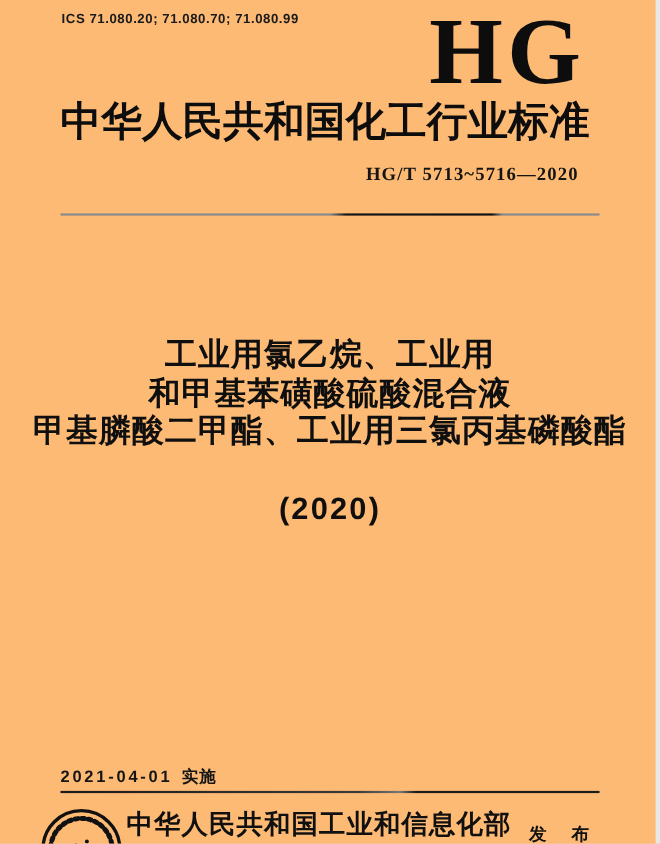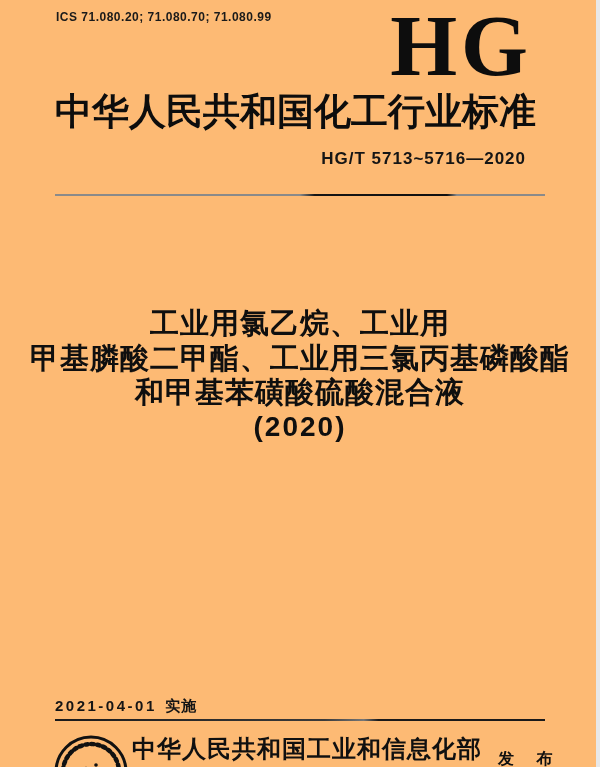--- a/index.html
+++ b/index.html
@@ -50,20 +50,21 @@
     justify-content: space-between;
     white-space: nowrap;
   }
   .std-number {
     position: absolute;
     right: 70px; top: 149px;
     font-weight: bold;
     font-size: 17px;
     letter-spacing: 1px;
     color: #151515;
+    font-family: Liberation Serif, serif;
   }
   .rule-top {
     position: absolute;
     left: 55px; top: 194px;
     width: 490px; height: 2px;
     background: linear-gradient(to right,
       #8a8a8a 0%, #8a8a8a 50%, #151515 53%, #101010 80%, #8a8a8a 82%, #8a8a8a 100%);
   }
 
   
@@ -77,20 +78,21 @@
   }
   .doc-title .t-line {
     font-size: 29px;
     line-height: 34.5px;
     letter-spacing: 1px;
   }
   .doc-title .t-year {
     font-size: 28px;
     line-height: 34px;
     letter-spacing: 2px;
+    margin-top: 36px;
   }
 
   
   .dates-row {
     position: absolute;
     left: 55px; top: 697px;
     width: 490px;
     display: flex;
     justify-content: space-between;
     align-items: baseline;
@@ -108,21 +110,21 @@
   }
   .rule-bottom {
     position: absolute;
     left: 55px; top: 719px;
     width: 490px; height: 2px;
     background: linear-gradient(to right,
       #1a1a1a 0%, #3a3a3a 55%, #777 63%, #1a1a1a 66%, #1a1a1a 100%);
   }
   .footer-row {
     position: absolute;
-    left: 52px; top: 731px;
+    left: 35px; top: 731px;
     width: 540px; height: 36px;
     display: flex;
     align-items: center;
   }
   .seal-wrap {
     position: relative;
     width: 78px; height: 36px;
     overflow: hidden;
     flex: 0 0 auto;
   }
@@ -157,22 +159,22 @@
   <div class="hg-logo">HG</div>
 
   <div class="std-title">中华人民共和国化工行业标准</div>
 
   <div class="std-number">HG/T 5713~5716—2020</div>
 
   <div class="rule-top"></div>
 
   <div class="doc-title">
     <div class="t-line">工业用氯乙烷、工业用</div>
+    <div class="t-line">和甲基苯磺酸硫酸混合液</div>
     <div class="t-line">甲基膦酸二甲酯、工业用三氯丙基磷酸酯</div>
-    <div class="t-line">和甲基苯磺酸硫酸混合液</div>
     <div class="t-year">(2020)</div>
   </div>
 
   <div class="dates-row">
     <div>
       <span class="date-num">2021-04-01</span>
       <span class="date-label">实施</span>
     </div>
   </div>
 

